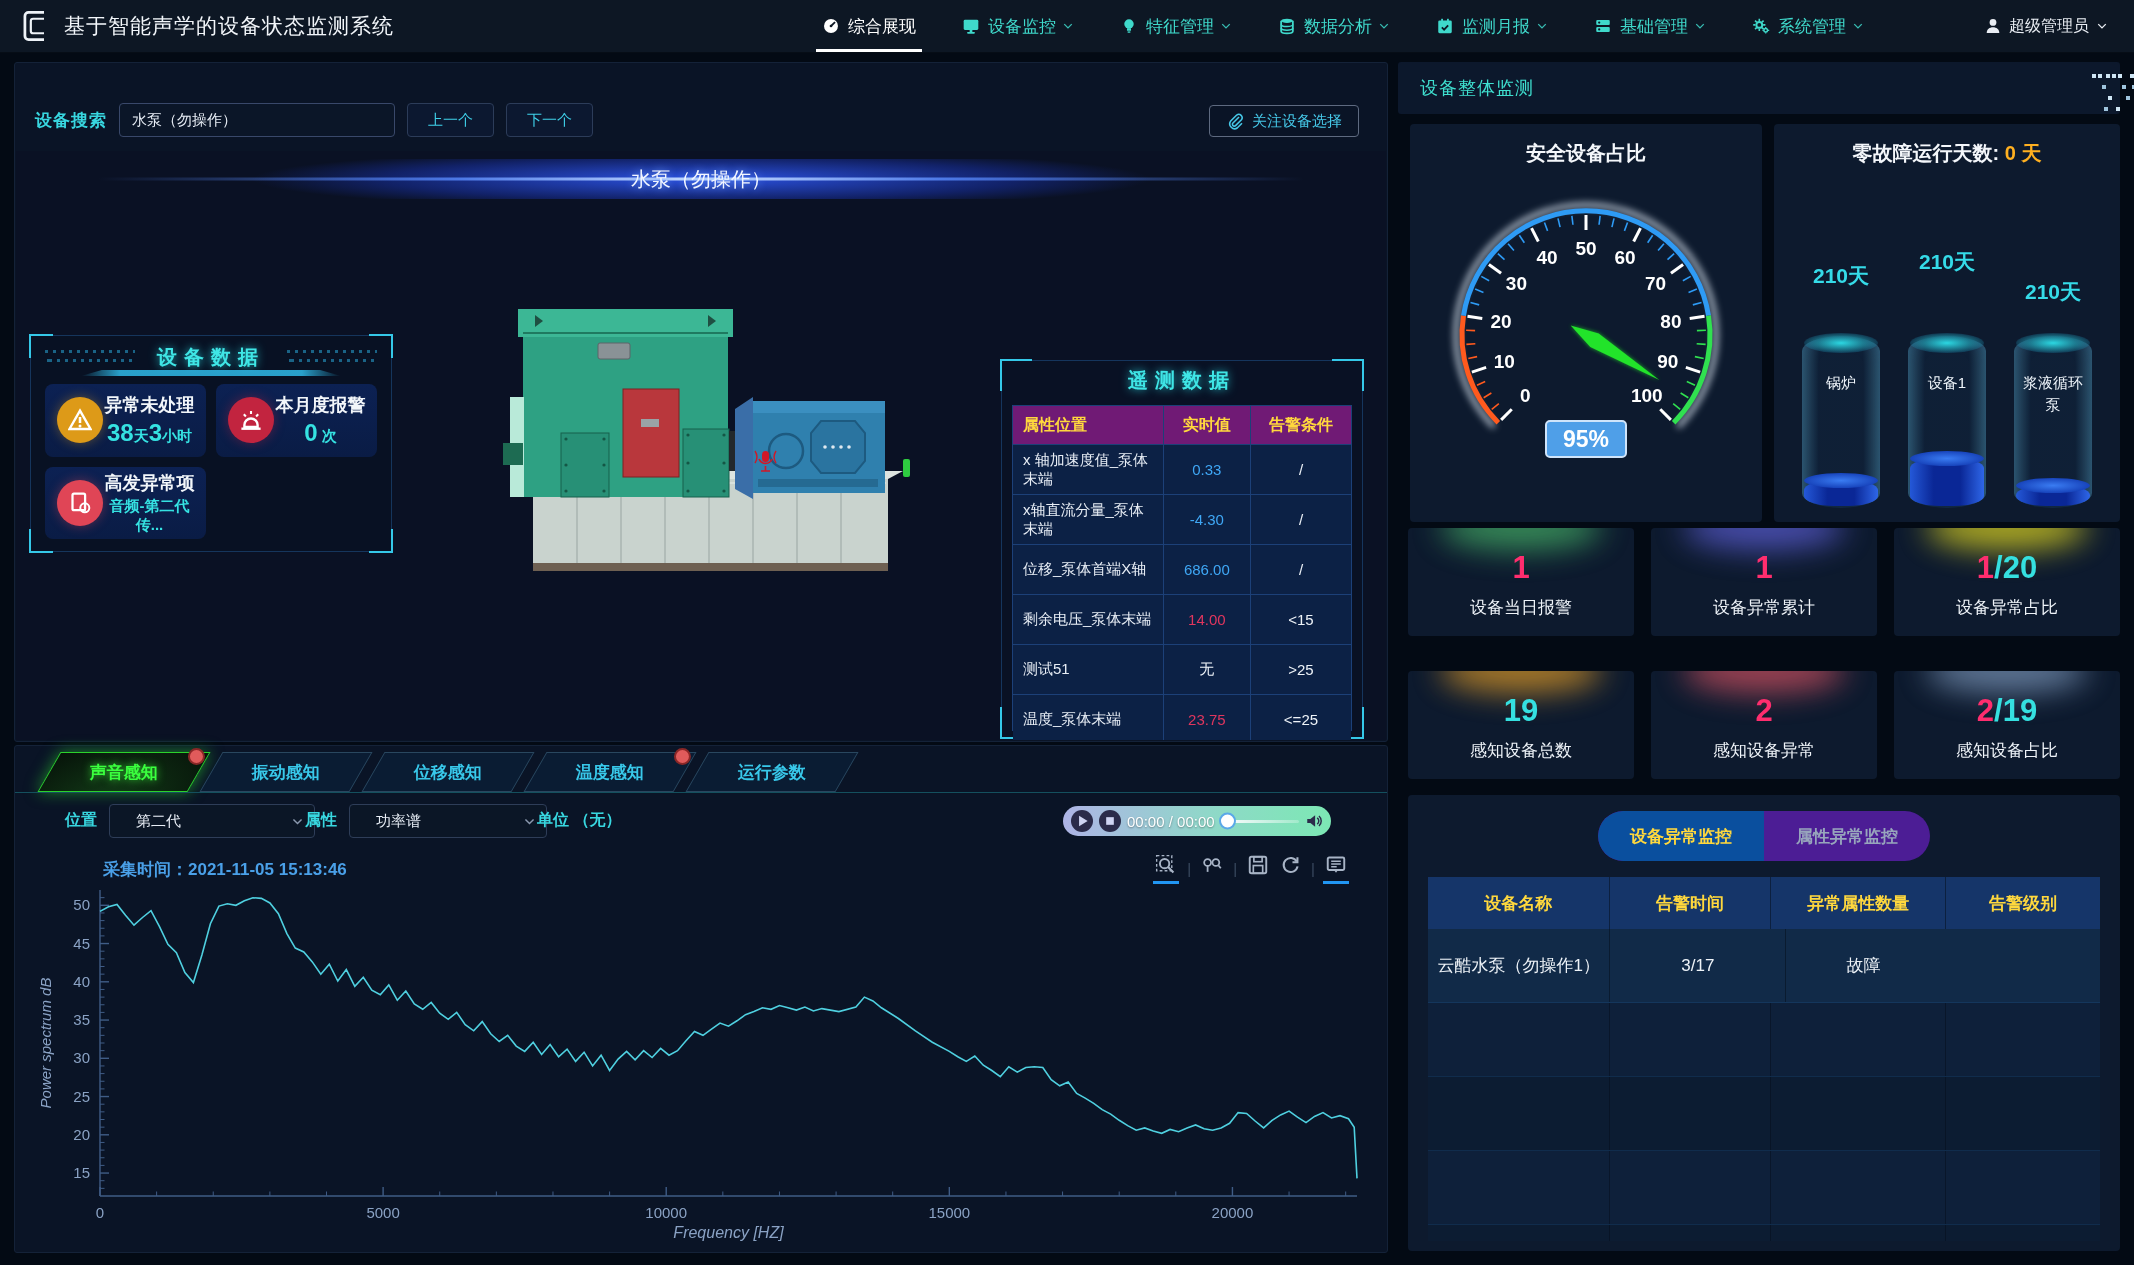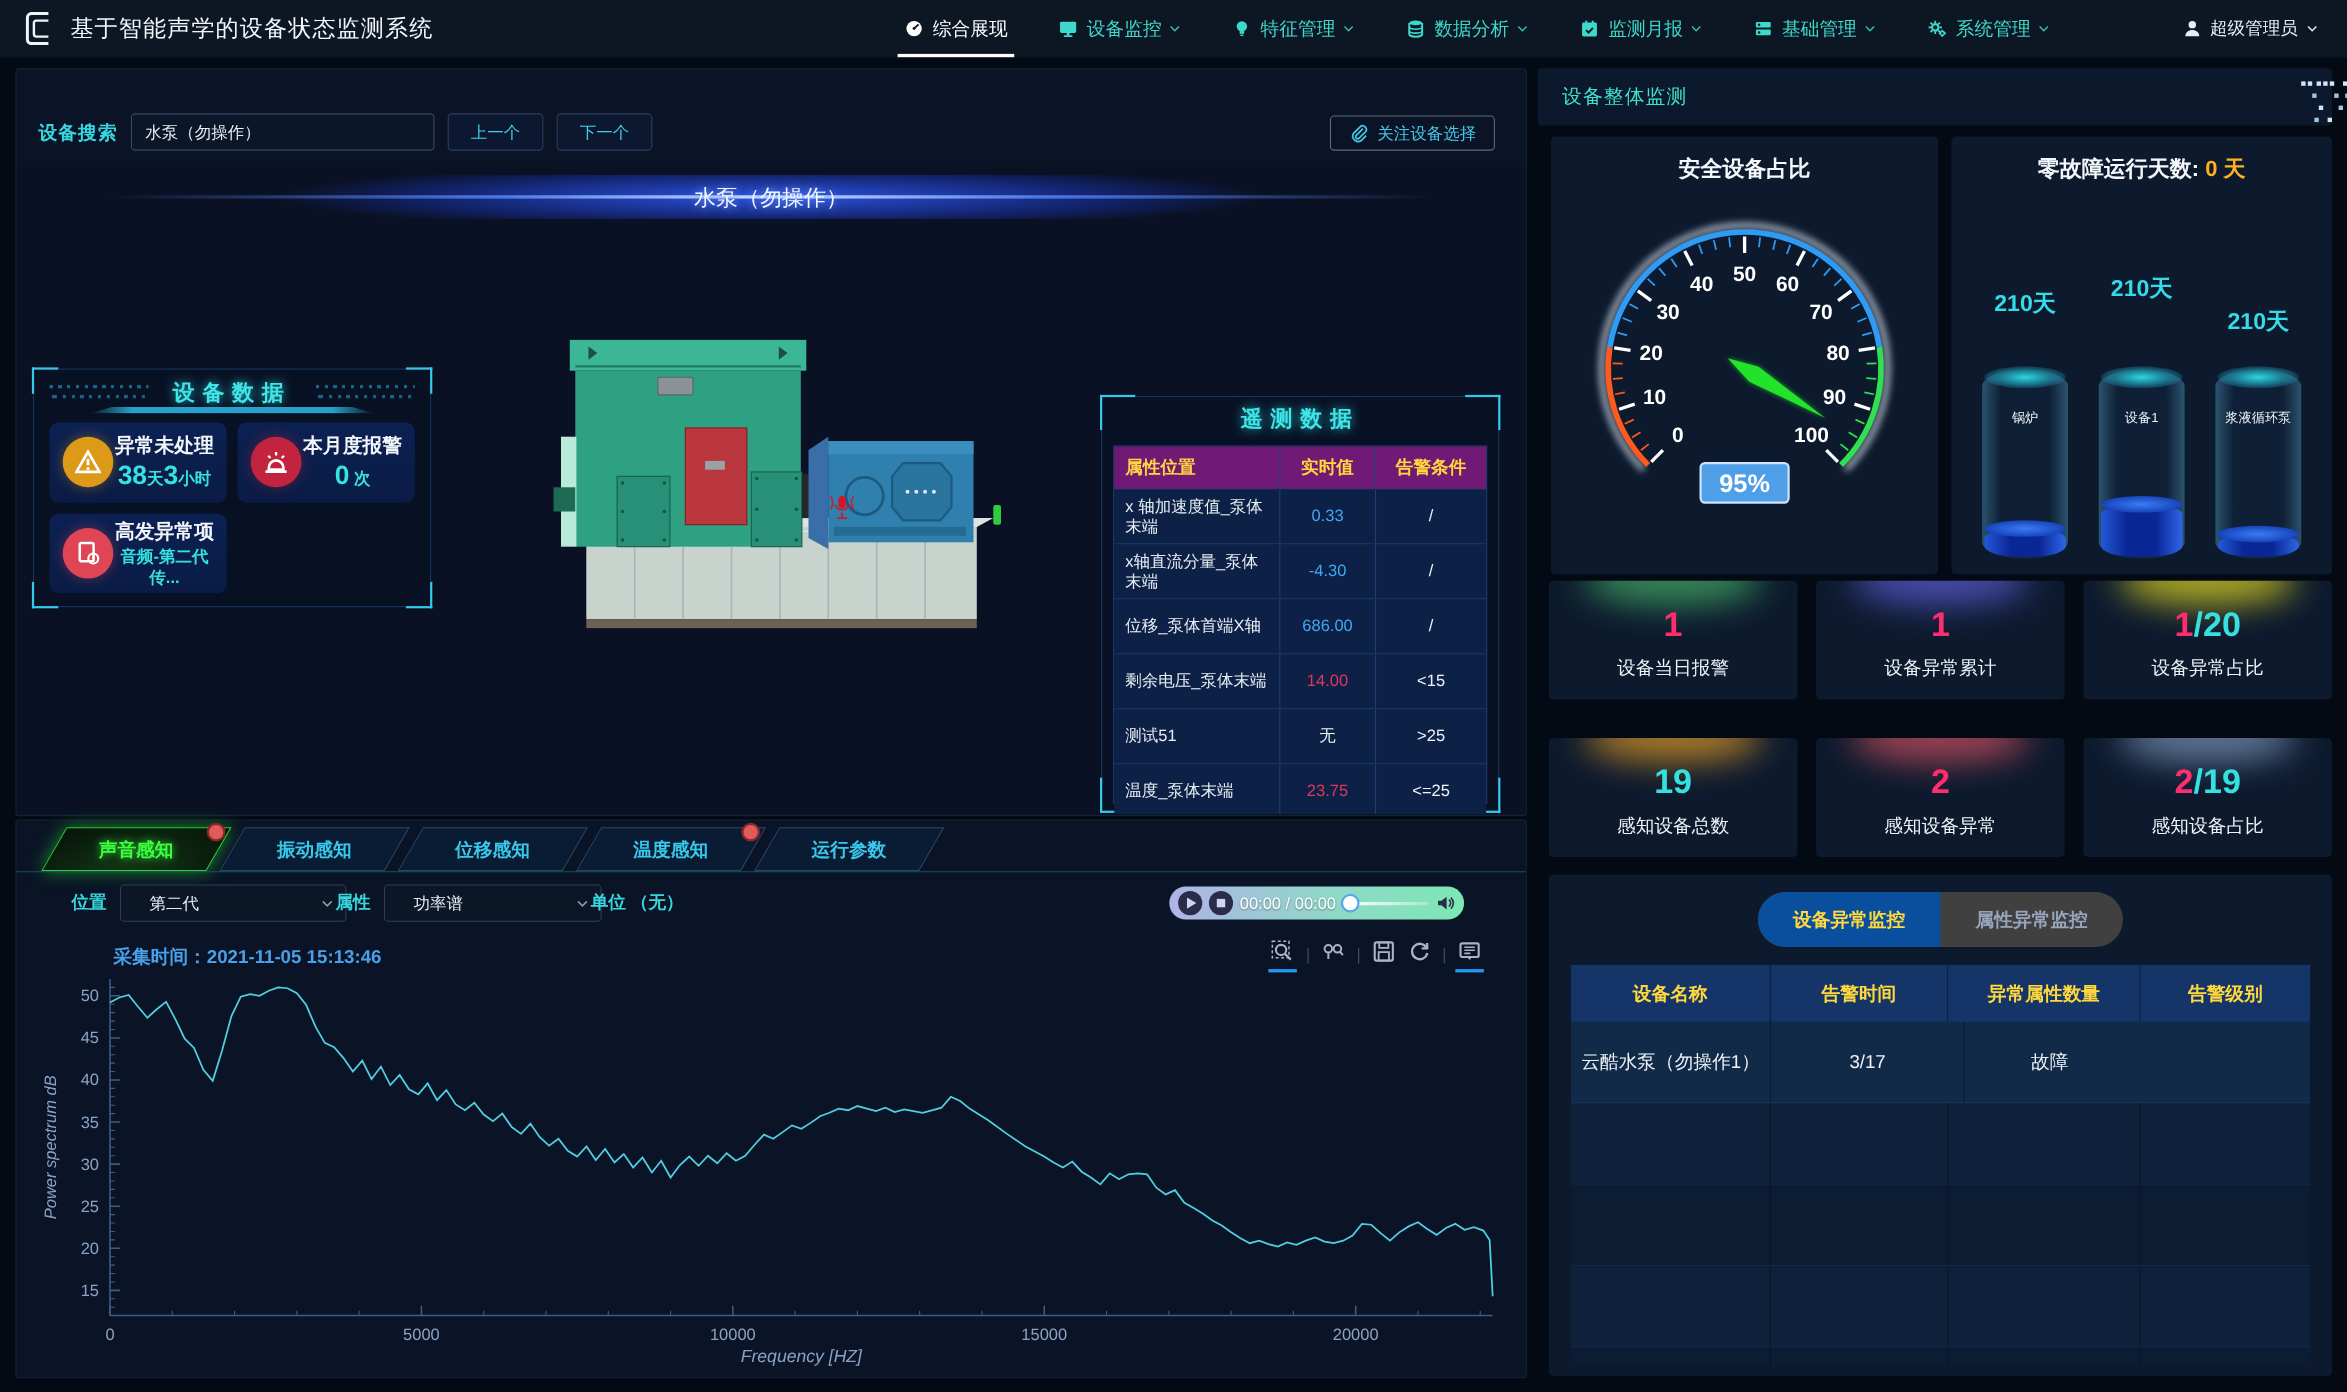--- a/index.html
+++ b/index.html
@@ -104,32 +104,32 @@
   .tank-wrap{display:flex;flex-direction:column;align-items:center;width:96px;}
   .tank-days{color:#35dbe8;font-size:21px;font-weight:bold;}
   .tank-wrap:nth-child(1) .tank-days{margin-bottom:46px;}
   .tank-wrap:nth-child(2) .tank-days{margin-bottom:60px;}
   .tank-wrap:nth-child(3) .tank-days{margin-bottom:30px;}
   .tank{position:relative;width:78px;height:172px;border-radius:39px/15px;
         background:linear-gradient(90deg,rgba(110,200,235,.30),rgba(30,80,125,.10) 22%,rgba(30,80,125,.10) 78%,rgba(110,200,235,.30));
         box-shadow:inset 0 0 18px rgba(60,160,220,.15);}
   .tank-top{position:absolute;left:2px;right:2px;top:-3px;height:20px;border-radius:50%;
         background:radial-gradient(ellipse at 50% 50%,rgba(45,225,235,.95),rgba(25,130,170,.25) 72%,transparent);}
-  .tank-name{position:absolute;left:4px;right:4px;top:36px;text-align:center;font-size:12px;color:#eef4fa;line-height:1.45;}
+  .tank-name{position:absolute;left:4px;right:4px;top:36px;text-align:center;font-size:15px;color:#eef4fa;line-height:1.45;}
   .liquid{position:absolute;left:2px;right:2px;bottom:2px;border-radius:30px/10px;
         background:linear-gradient(90deg,#2458d8,#0a2796 32%,#0a2796 68%,#2e66e8);}
   .liquid::before{content:"";position:absolute;left:0;right:0;top:-7px;height:15px;border-radius:50%;
         background:radial-gradient(ellipse,#3a7cf2,#1540b8 75%);}
   .stats-cell{position:absolute;width:226px;height:108px;background:#0d1a2e;border-radius:4px;overflow:hidden;text-align:center;}
   .stats-glow{position:absolute;top:-22px;left:14%;width:72%;height:44px;border-radius:50%;filter:blur(15px);opacity:.85;}
   .stats-val{position:relative;margin-top:22px;font-size:31px;font-weight:bold;}
   .stats-lbl{position:relative;margin-top:10px;font-size:17px;color:#eef3f8;}
   
   .pill-tabs{position:absolute;left:50%;top:16px;transform:translateX(-50%);width:332px;height:50px;border-radius:25px;
-             background:#404040;display:flex;overflow:hidden;}
+             background:#4c1d95;display:flex;overflow:hidden;}
   .pill-tab{flex:1;display:flex;align-items:center;justify-content:center;font-size:17px;font-weight:bold;color:#97a5bc;cursor:pointer;}
   .pill-tab.active{background:#0a4f9e;color:#ffd83d;border-radius:25px 0 0 25px;}
   .al-table{position:absolute;left:20px;right:20px;top:82px;bottom:10px;overflow:hidden;}
   .al-row{display:flex;height:73px;}
   .al-row.head{height:52px;background:#153569;}
   .al-cell{display:flex;align-items:center;justify-content:center;font-size:17px;color:#eef3f8;border-right:1px solid rgba(5,15,30,.55);}
   .al-row.head .al-cell{color:#ffd83d;font-weight:bold;}
   .al-cell:last-child{border-right:none;}
   .al-c0{width:27%;} .al-c1{width:24%;} .al-c2{width:26%;} .al-c3{width:23%;}
   .al-row.r-data{background:rgba(28,80,134,.30);border-bottom:1px solid #14365c;}

